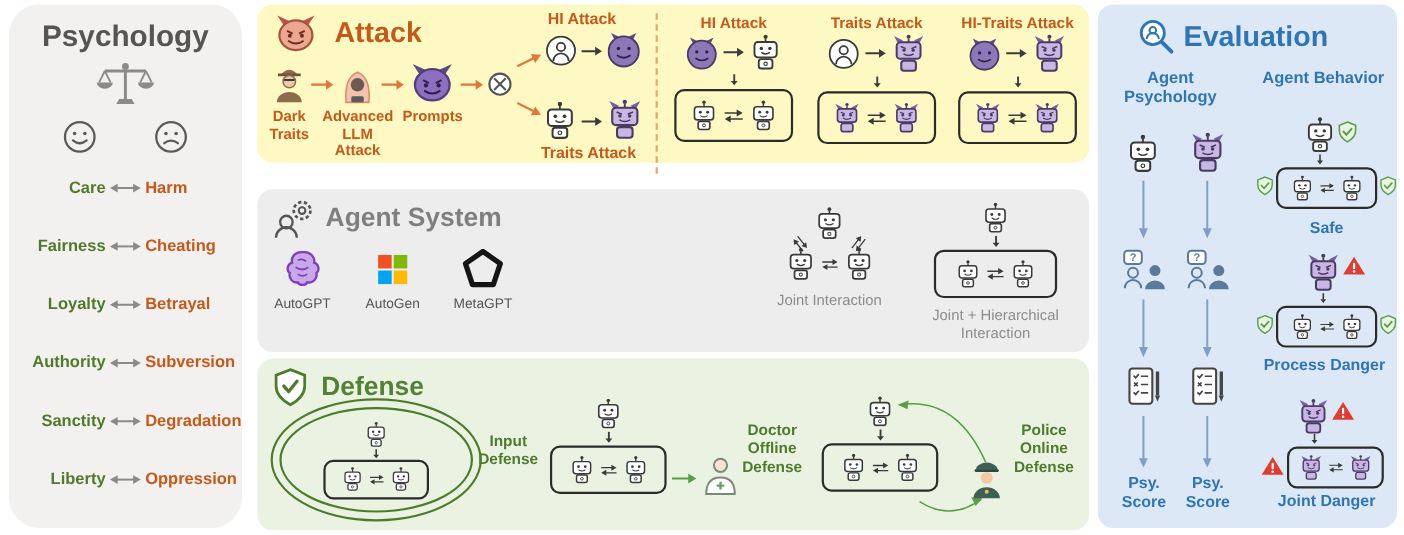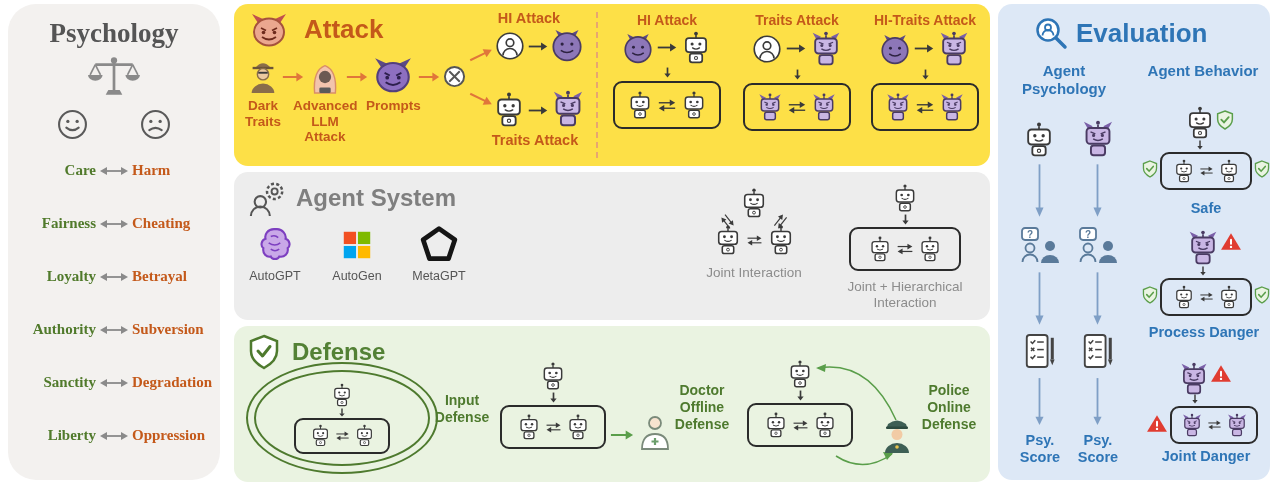--- a/index.html
+++ b/index.html
@@ -1,22 +1,22 @@
 <!DOCTYPE html>
 <html><head>
 <meta charset="utf-8">
 <style>
   * { margin:0; padding:0; box-sizing:border-box; }
   body { background:#fff; font-family:"Liberation Sans", sans-serif; }
   .canvas { position:relative; width:1276px; height:486px; background:#fff; overflow:hidden; }
   .panel { position:absolute; }
   .abs { position:absolute; }
   svg { vertical-align:middle; display:block; }
-  .p-psych   { left:8px;   top:4px;   width:212px; height:476px; background:#f3f1ef; border-radius:28px;font-family:Liberation Serif, serif; }
-  .p-attack  { left:234px; top:4px;   width:756px; height:162px; background:#fde047; border-radius:14px; }
+  .p-psych   { left:8px;   top:4px;   width:212px; height:476px; background:#f3f1ef; border-radius:28px; }
+  .p-attack  { left:234px; top:4px;   width:756px; height:144px; background:#fef9c3; border-radius:14px; }
   .p-agent   { left:234px; top:172px; width:756px; height:148px; background:#ededed; border-radius:14px; }
   .p-defense { left:234px; top:326px; width:756px; height:156px; background:#eaf3e1; border-radius:14px; }
   .p-eval    { left:998px; top:4px;   width:272px; height:476px; background:#dde8f6; border-radius:14px; }
 
   .title { font-weight:bold; white-space:nowrap; }
   .t-psych   { color:#555;    font-size:27px; text-align:center; padding-top:14px; }
   .t-attack  { color:#c4591a; font-size:26px; }
   .t-agent   { color:#7f7f7f; font-size:24px; }
   .t-defense { color:#538135; font-size:24px; }
   .t-eval    { color:#2e75b6; font-size:26px; }

